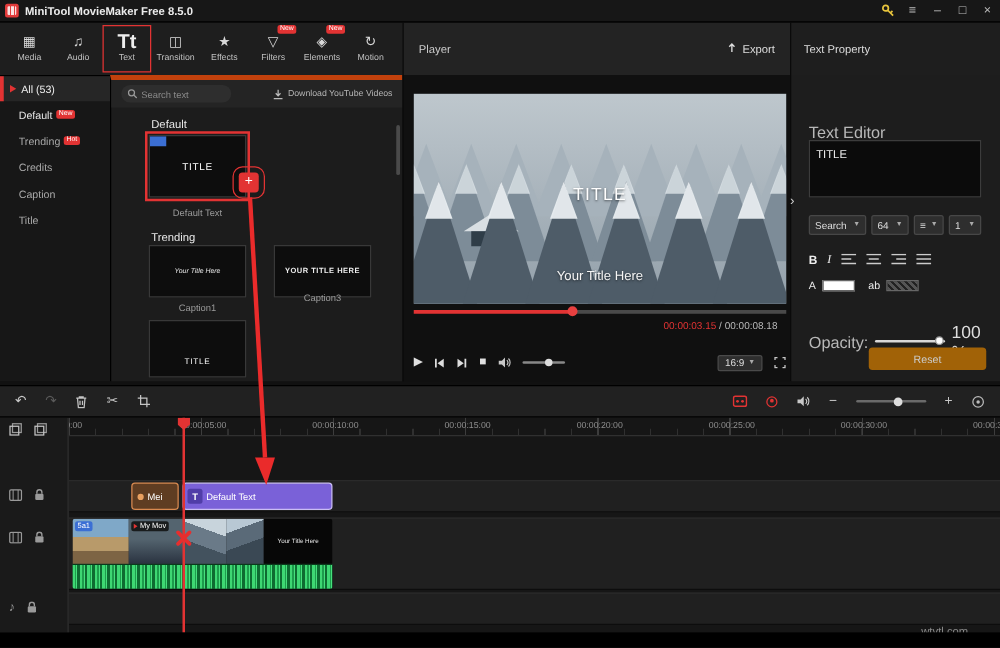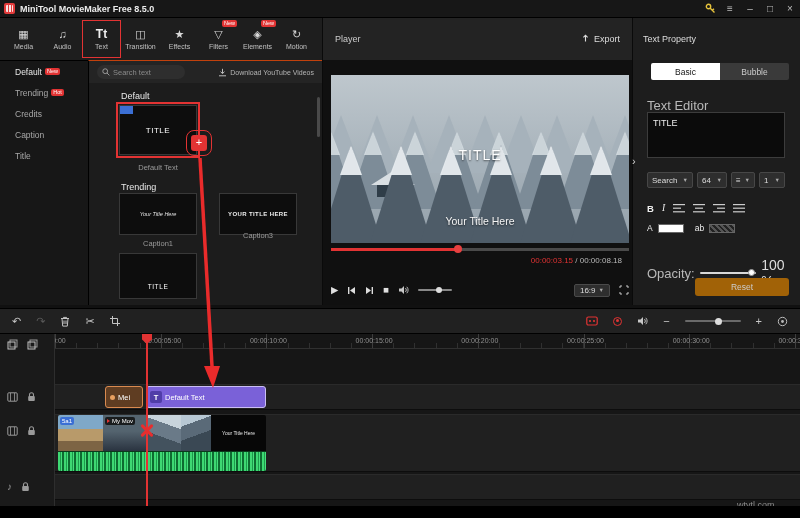--- a/index.html
+++ b/index.html
@@ -12,42 +12,42 @@
 .appicon::after{content:"";position:absolute;inset:2px;background:linear-gradient(90deg,#fff 0 2px,transparent 2px 3px,#fff 3px 5px,transparent 5px 6px,#fff 6px);opacity:.85;border-radius:1px}
 .apptitle{font-size:9px;color:#ececec;font-weight:bold}
 .tb-spacer{flex:1}
 .tb-btn{width:20px;height:18px;display:flex;align-items:center;justify-content:center;color:#bbb;font-size:10px;line-height:1}
 
 
 .ribbon{position:absolute;left:0;top:18px;width:322px;height:42px;background:#1e1e1e;display:flex;align-items:center;padding-left:4px;z-index:4}
 .rib-item{width:39px;height:38px;display:flex;flex-direction:column;align-items:center;justify-content:center;gap:2px;position:relative}
 .rib-item.selected{outline:1.5px solid #e23333;outline-offset:-1px}
 .rib-ic{font-size:11px;color:#d8d8d8;line-height:12px;height:13px}
-.tticon{font-size:12px;font-weight:bold;color:#eee}
+.tticon{font-size:16px;font-weight:bold;color:#eee}
 .rib-lb{font-size:7px;color:#c0c0c0;white-space:nowrap}
 .rib-badge{position:absolute;top:0;right:1px;background:#e23333;color:#fff;font-size:5.5px;line-height:7px;padding:0 2px;border-radius:2px}
 
 
 .player-head{position:absolute;left:322px;top:18px;width:310px;height:42px;background:#232323;border-left:1px solid #0a0a0a;display:flex;align-items:center;padding:0 12px;z-index:4}
 .player-title{font-size:9px;color:#ccc}
 .export{margin-left:auto;display:flex;align-items:flex-start;gap:4px;font-size:9px;color:#ddd}
 .prop-head{position:absolute;left:632px;top:18px;width:168px;height:42px;background:#1e1e1e;border-left:1px solid #0a0a0a;display:flex;align-items:center;padding-left:10px;z-index:4}
 .prop-title{font-size:9px;color:#ddd}
 
 
 .sidebar{position:absolute;left:0;top:60px;width:88px;height:245px;background:#171717;border-top:1px solid #000}
 .cat-all{height:20px;display:flex;align-items:center;gap:4px;background:#262626;border-left:3px solid #e23333;padding-left:5px}
 .flag{width:0;height:0;border-left:5px solid #e23333;border-top:3px solid transparent;border-bottom:3px solid transparent}
 .cat-all .lb{font-size:8.5px;color:#eee}
 .cat-item{height:21px;display:flex;align-items:center;gap:3px;padding-left:15px;font-size:8.5px;color:#a8a8a8}
 .cat-item.active{color:#e8e8e8}
 .cat-badge{background:#e23333;color:#fff;font-size:5.5px;line-height:7px;padding:0 2px;border-radius:2px}
 
 
-.templates{position:absolute;left:88px;top:60px;width:234px;height:245px;background:#1c1c1c;border-left:1px solid #000;border-top:1px solid #c2410c}
+.templates{position:absolute;left:88px;top:60px;width:234px;height:245px;background:#1c1c1c;border-left:1px solid #000;border-top:4px solid #c2410c}
 .tpl-top{height:22px;background:#242424;display:flex;align-items:center;padding:0 8px;gap:6px}
 .search-box{width:88px;height:14px;background:#2e2e2e;border-radius:7px;display:flex;align-items:center;padding:0 5px;gap:3px}
 .search-box input{flex:1;min-width:0;background:transparent;border:none;outline:none;color:#bbb;font-size:7.5px;font-family:inherit}
 .search-box input::placeholder{color:#8a8a8a}
 .dl-link{margin-left:auto;display:flex;align-items:center;gap:3px;font-size:7px;color:#b5b5b5;white-space:nowrap}
 .tpl-body{position:relative;height:223px;overflow:hidden}
 .tpl-h{position:absolute;font-size:9px;color:#e8e8e8}
 .h-default{left:32px;top:8px}
 .h-trending{left:32px;top:99px}
 .tpl-card{position:absolute;background:#0d0d0d;border:1px solid #383838;display:flex;align-items:center;justify-content:center;overflow:hidden}
@@ -232,20 +232,24 @@
         </svg>
       <span>Export</span>
     </span>
   </div>
 
   <div class="prop-head">
     <span class="prop-title">Text Property</span>
   </div>
 
   <div class="sidebar">
+    <div class="cat-all">
+      <span class="flag"></span>
+      <span class="lb">All (53)</span>
+    </div>
     <div class="cat-item active">
       <span>Default</span>
       <span class="cat-badge">New</span>
     </div>
     <div class="cat-item">
       <span>Trending</span>
       <span class="cat-badge">Hot</span>
     </div>
     <div class="cat-item">
       <span>Credits</span>
@@ -406,24 +410,20 @@
       <span class="ctrl">
         <svg width="10" height="10" viewBox="0 0 10 10">
             <path d="M1 3 V1 h2 M7 1 h2 v2 M9 7 v2 H7 M3 9 H1 V7" fill="none" stroke="#c8c8c8"></path>
           </svg>
       </span>
     </div>
   </div>
 
   <div class="prop">
     <span class="panel-handle">›</span>
-    <div class="tabs">
-      <div class="tab active">Basic</div>
-      <div class="tab inactive">Bubble</div>
-    </div>
     <div class="lbl l-editor">Text Editor</div>
     <textarea class="editor" spellcheck="false" style="">TITLE</textarea>
 
     <div class="font-row">
       <div class="dd" style="width:46px">
         <span>Search</span>
           <span class="caret">▼</span>
       </div>
       <div class="dd" style="width:30px">
         <span>64</span>

